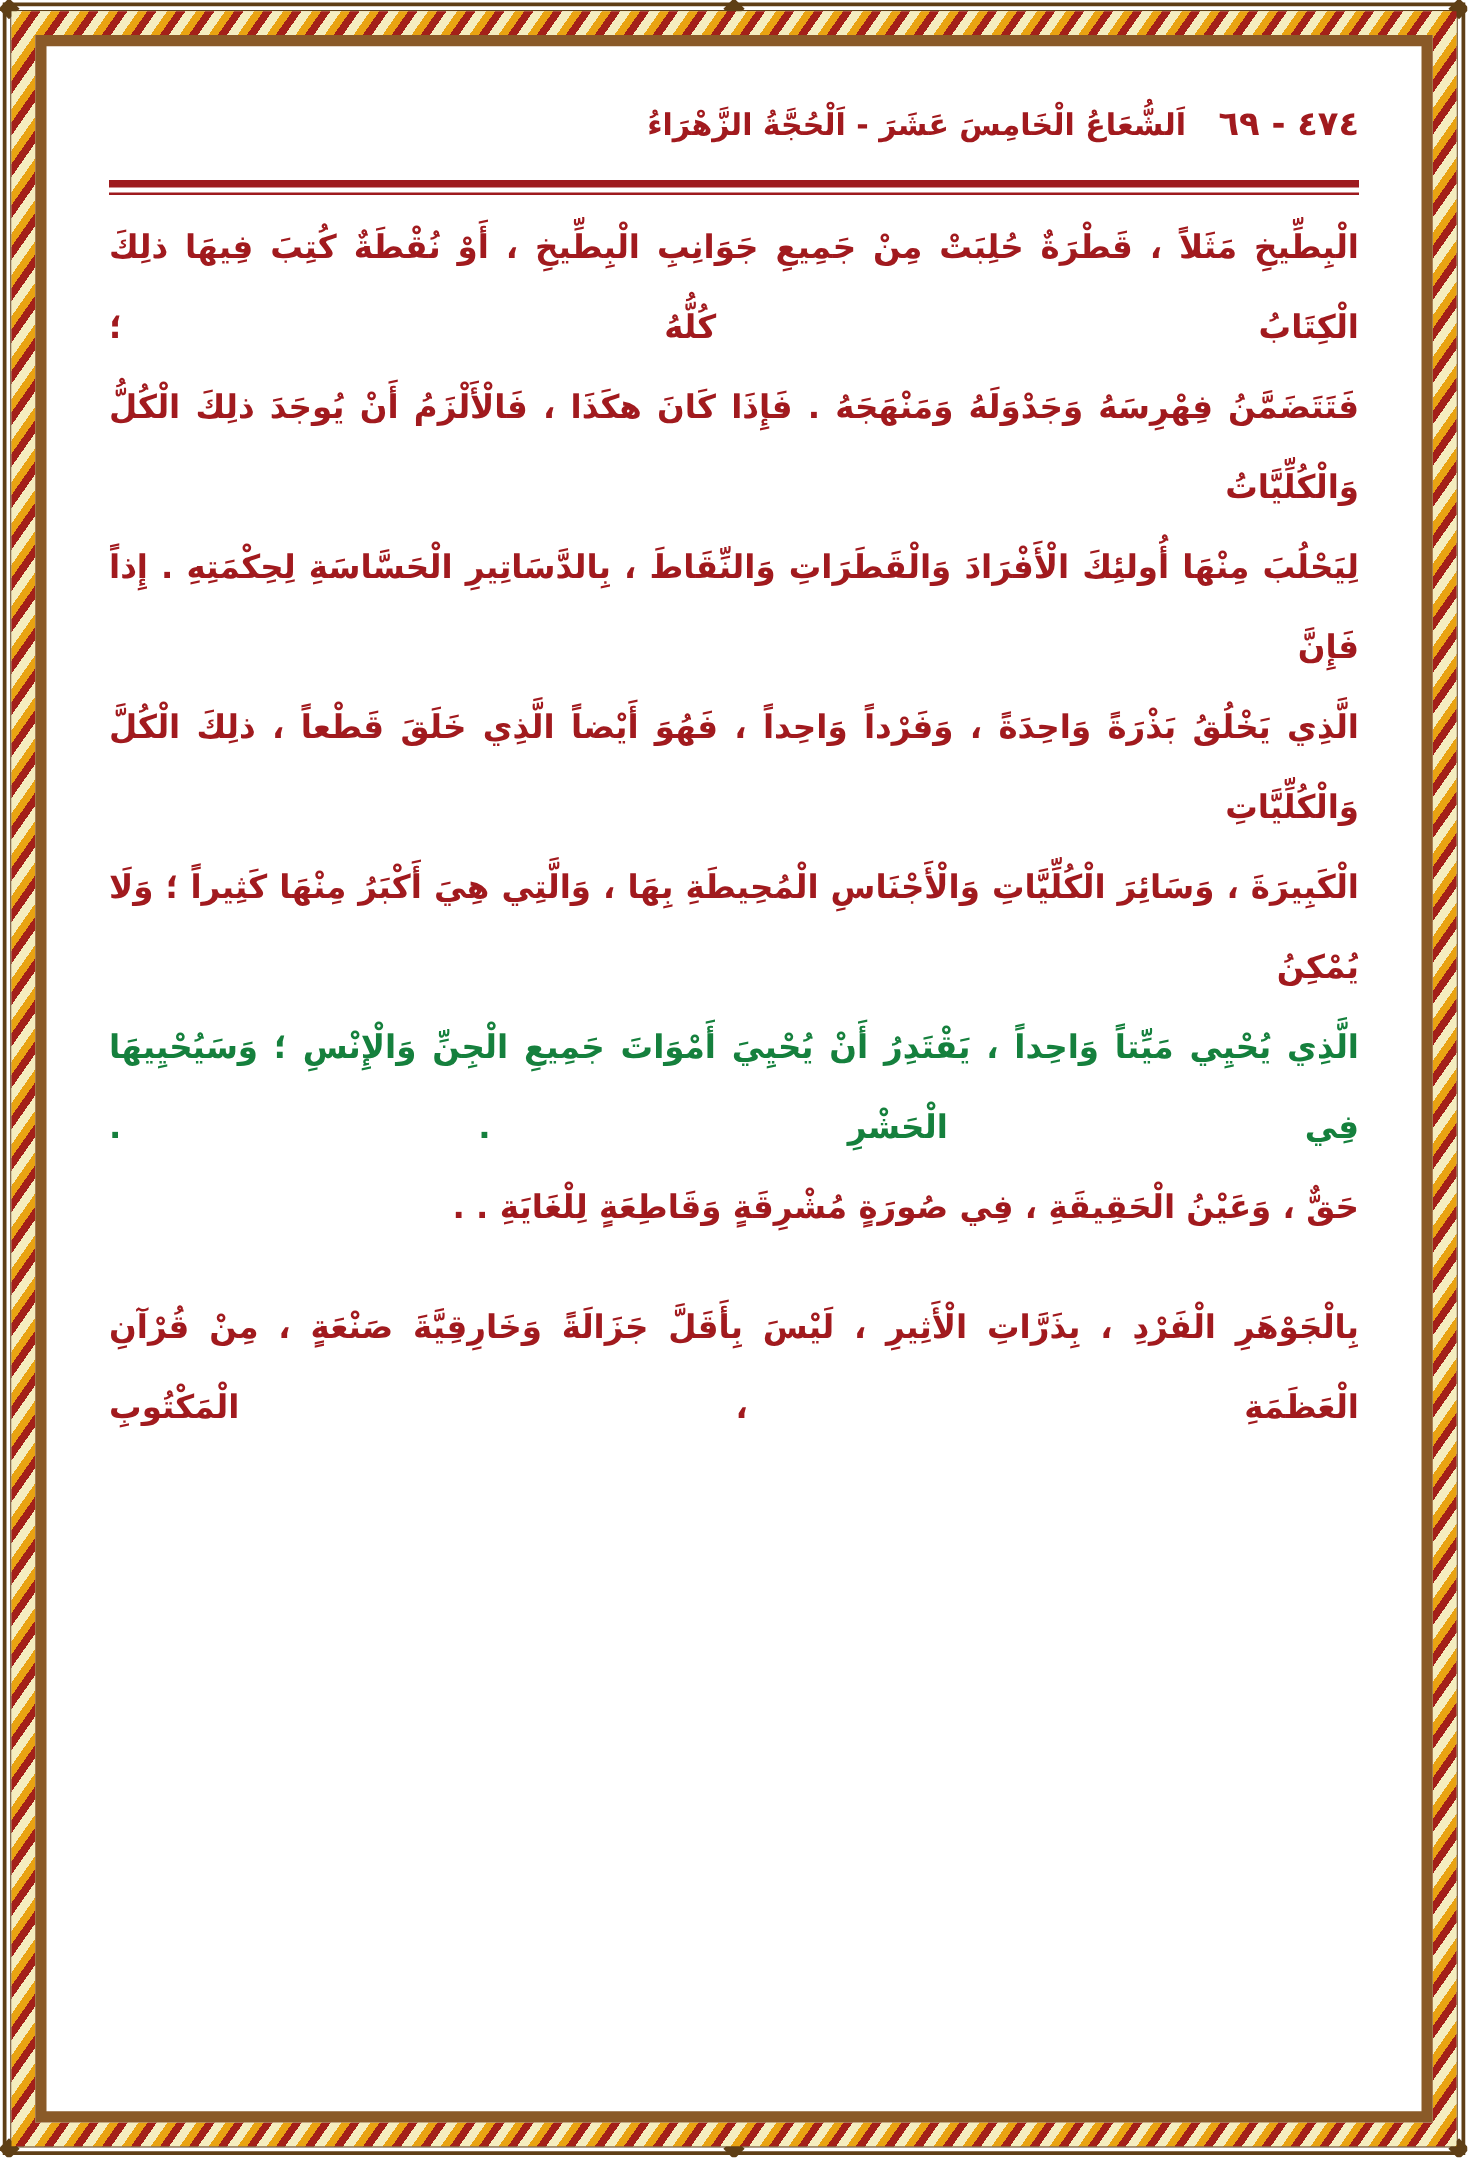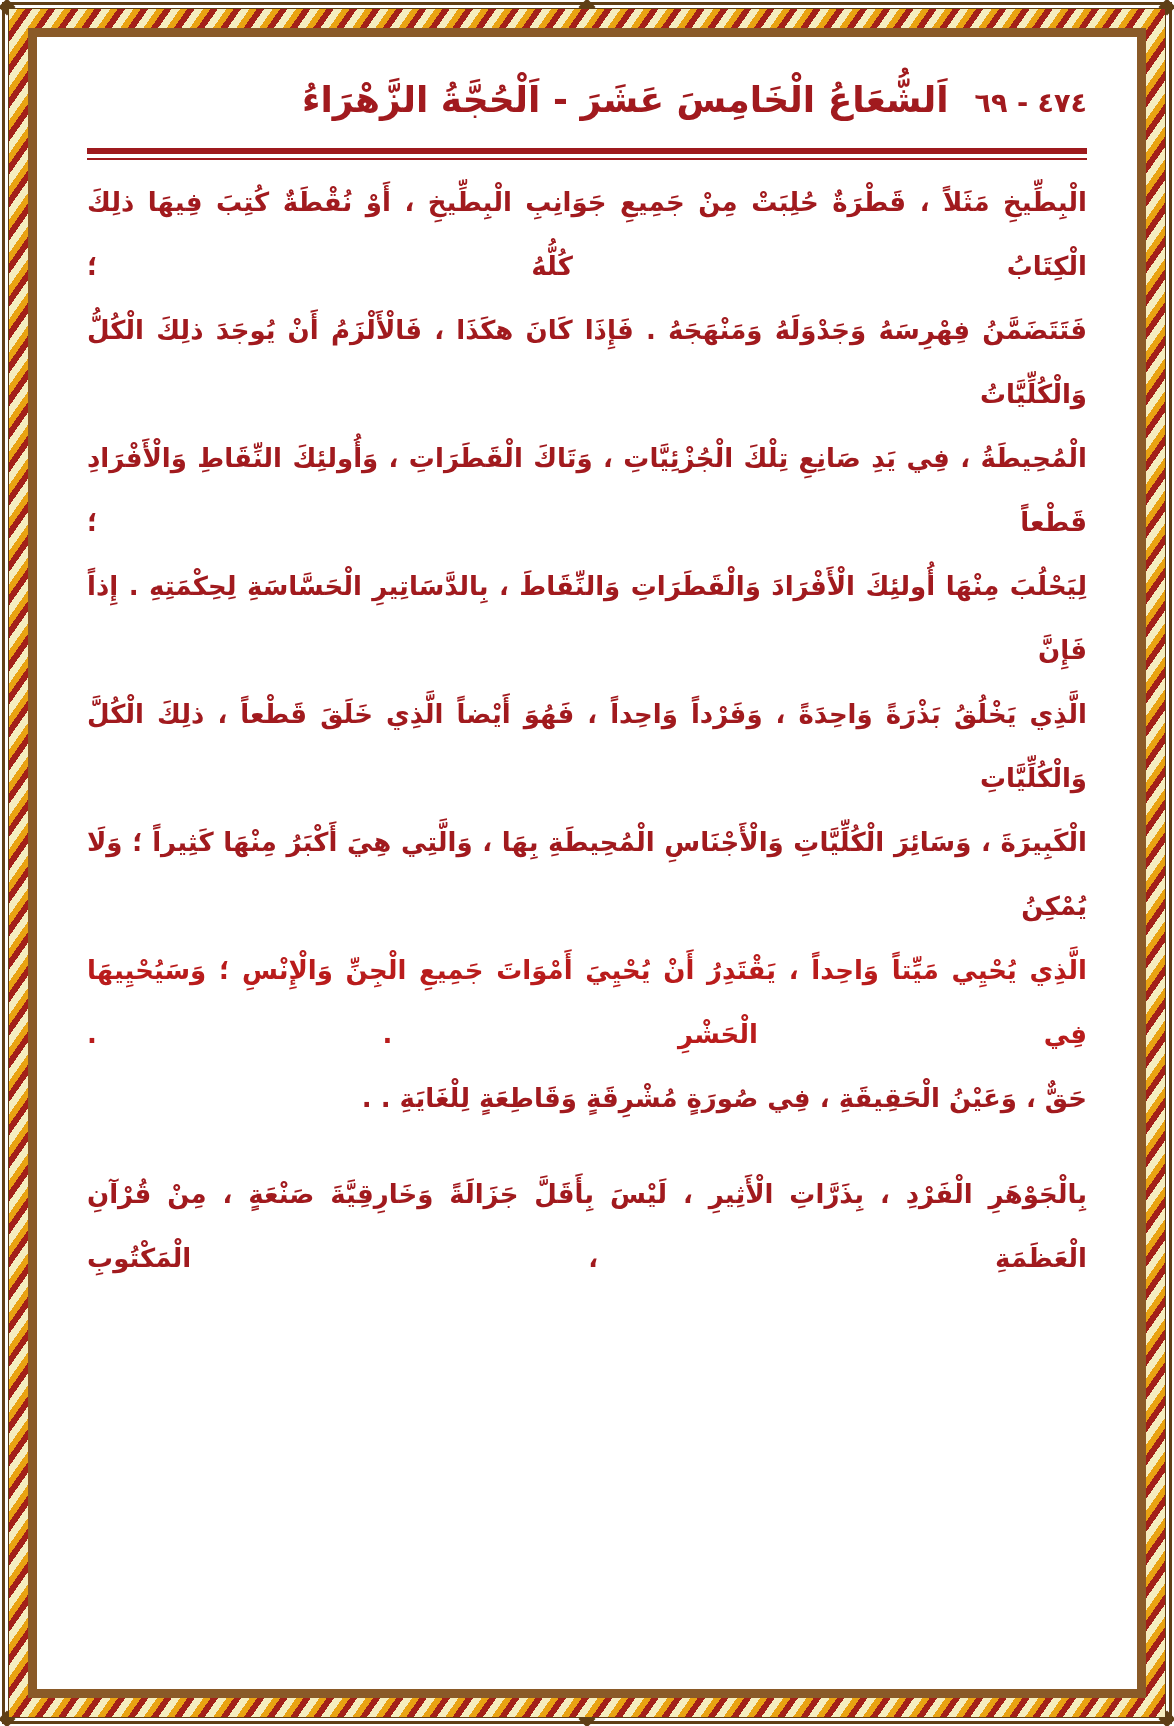--- a/index.html
+++ b/index.html
@@ -38,21 +38,21 @@
   .header{
     padding-top:34px;
     line-height:58px;
     text-align:right;
     color:var(--red);
     font-weight:bold;
     white-space:nowrap;
   }
   .page-number{font-size:27px; letter-spacing:1px;text-align:center;}
   .header-gap{display:inline-block; width:26px;}
-  .chapter-title{font-size:36px;}
+  .chapter-title{font-size:24px;}
   .double-rule{
     margin-top:12px;
     border-top:6px solid var(--rule);
     border-bottom:2px solid var(--rule);
     height:12px;
   }
   .body-text{margin-top:10px; font-weight:bold; font-size:26px;}
   .para{margin-top:0;}
   .para + .para{margin-top:32px;}
   .line{
@@ -83,25 +83,24 @@
             <div class="header">
               <span class="page-number">٤٧٤ - ٦٩</span><span class="header-gap"></span><span class="chapter-title">اَلشُّعَاعُ الْخَامِسَ عَشَرَ - اَلْحُجَّةُ الزَّهْرَاءُ</span>
             </div>
 
             <div class="double-rule"></div>
 
             <div class="body-text">
                 <div class="para">
                   <div class="line"><span class="seg" style="color: rgb(161, 26, 30);">الْبِطِّيخِ مَثَلاً ، قَطْرَةٌ حُلِبَتْ مِنْ جَمِيعِ جَوَانِبِ الْبِطِّيخِ ، أَوْ نُقْطَةٌ كُتِبَ فِيهَا ذلِكَ الْكِتَابُ كُلُّهُ ؛</span></div>
                   <div class="line"><span class="seg" style="color: rgb(161, 26, 30);">فَتَتَضَمَّنُ فِهْرِسَهُ وَجَدْوَلَهُ وَمَنْهَجَهُ . فَإِذَا كَانَ هكَذَا ، فَالْأَلْزَمُ أَنْ يُوجَدَ ذلِكَ الْكُلُّ وَالْكُلِّيَّاتُ</span></div>
-                  <div class="line"><span class="seg" style="color: rgb(161, 26, 30);">الْمُحِيطَةُ ، فِي يَدِ صَانِعِ تِلْكَ الْجُزْئِيَّاتِ ، وَتَاكَ الْقَطَرَاتِ ، وَأُولئِكَ النِّقَاطِ وَالْأَفْرَادِ قَطْعاً ؛</span></div>
                   <div class="line"><span class="seg" style="color: rgb(161, 26, 30);">لِيَحْلُبَ مِنْهَا أُولئِكَ الْأَفْرَادَ وَالْقَطَرَاتِ وَالنِّقَاطَ ، بِالدَّسَاتِيرِ الْحَسَّاسَةِ لِحِكْمَتِهِ . إِذاً فَإِنَّ</span></div>
                   <div class="line"><span class="seg" style="color: rgb(161, 26, 30);">الَّذِي يَخْلُقُ بَذْرَةً وَاحِدَةً ، وَفَرْداً وَاحِداً ، فَهُوَ أَيْضاً الَّذِي خَلَقَ قَطْعاً ، ذلِكَ الْكُلَّ وَالْكُلِّيَّاتِ</span></div>
                   <div class="line"><span class="seg" style="color: rgb(161, 26, 30);">الْكَبِيرَةَ ، وَسَائِرَ الْكُلِّيَّاتِ وَالْأَجْنَاسِ الْمُحِيطَةِ بِهَا ، وَالَّتِي هِيَ أَكْبَرُ مِنْهَا كَثِيراً ؛ وَلَا يُمْكِنُ</span></div>
-                  <div class="line"><span class="seg" style="color: #b91c1c;">الَّذِي يُحْيِي مَيِّتاً وَاحِداً ، يَقْتَدِرُ أَنْ يُحْيِيَ أَمْوَاتَ جَمِيعِ الْجِنِّ وَالْإِنْسِ ؛ وَسَيُحْيِيهَا فِي الْحَشْرِ . .</span></div>
+                  <div class="line"><span class="seg" style="color: #15803d;">الَّذِي يُحْيِي مَيِّتاً وَاحِداً ، يَقْتَدِرُ أَنْ يُحْيِيَ أَمْوَاتَ جَمِيعِ الْجِنِّ وَالْإِنْسِ ؛ وَسَيُحْيِيهَا فِي الْحَشْرِ . .</span></div>
                   <div class="line line-start"><span class="seg" style="color: rgb(161, 26, 30);">حَقٌّ ، وَعَيْنُ الْحَقِيقَةِ ، فِي صُورَةٍ مُشْرِقَةٍ وَقَاطِعَةٍ لِلْغَايَةِ . .</span></div>
                 </div>
                 <div class="para">
                   <div class="line"><span class="seg" style="color: rgb(161, 26, 30);">بِالْجَوْهَرِ الْفَرْدِ ، بِذَرَّاتِ الْأَثِيرِ ، لَيْسَ بِأَقَلَّ جَزَالَةً وَخَارِقِيَّةَ صَنْعَةٍ ، مِنْ قُرْآنِ الْعَظَمَةِ ، الْمَكْتُوبِ</span></div>
                 </div>
               </div>
 
           </div>
         </div>
       </div>

